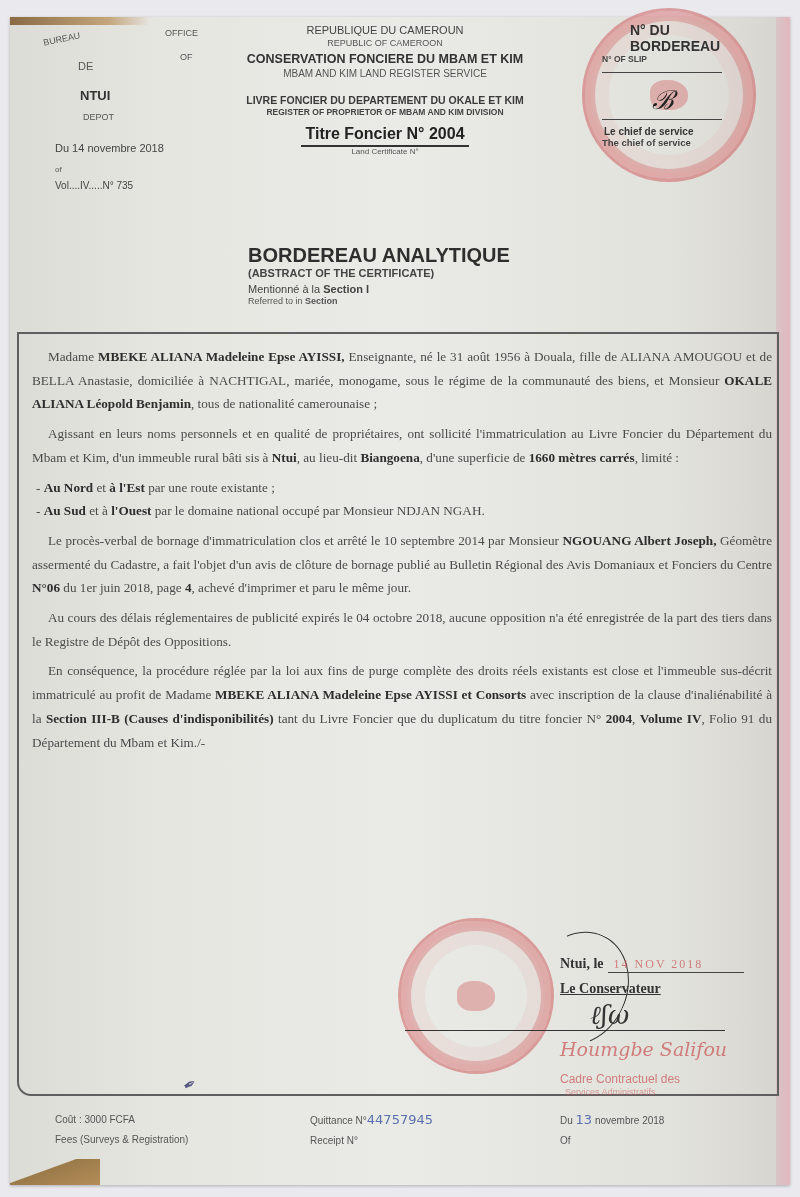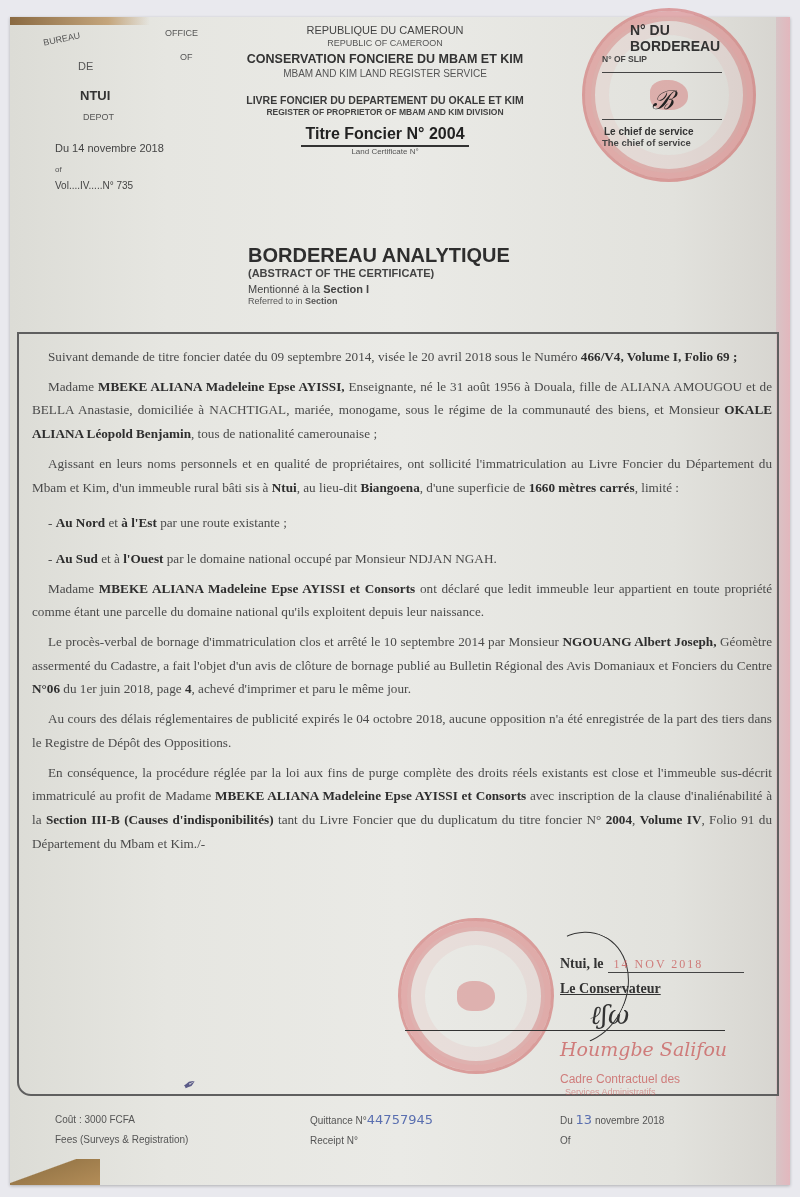--- a/index.html
+++ b/index.html
@@ -81,21 +81,21 @@
     border:2px solid #5f5f5f;
     border-bottom-left-radius:14px;
   }
   .body-text {
     position:absolute; left:32px; top:345px; width:740px;
     font-family:"Liberation Serif", serif; font-size:13.2px; line-height:23.7px; color:#4a4a4a;
     text-align:justify;
   }
   .body-text p { margin:0 0 6px 0; text-indent:16px; }
   .body-text b { color:#2e2e2e; }
-  .body-text .li { text-indent:0; margin:12px; padding-left:4px; }
+  .body-text .li { text-indent:0; margin:0; padding-left:4px; }
 
   .sig-block { left:560px; top:954px; width:200px; font-family:"Liberation Serif", serif; }
   .sig-block .place { font-size:14px; font-weight:bold; color:#333; }
   .sig-block .date-line { display:inline-block; width:130px; border-bottom:1px solid #444; color:rgba(200,80,80,.7); font-size:12px; letter-spacing:2px; padding-left:6px; }
   .sig-block .cons { font-size:14px; font-weight:bold; color:#333; text-decoration:underline; margin-top:8px; }
   .sig-line { position:absolute; left:405px; top:1030px; width:320px; border-top:1.5px solid #333; }
   .sig-scribble { position:absolute; left:590px; top:1000px; font-family:"DejaVu Serif", serif; font-style:italic; font-size:26px; color:#333; }
   .sig-circle { position:absolute; left:530px; top:930px; width:95px; height:115px; border:1.5px solid #333; border-radius:50%; transform:rotate(25deg); border-left-color:transparent; border-bottom-color:transparent; }
   .sig-name { position:absolute; left:560px; top:1038px; font-family:"DejaVu Serif", serif; font-style:italic; font-size:19px; color:rgba(200,90,90,.75); }
   .sig-title { position:absolute; left:560px; top:1072px; font-size:12px; color:rgba(200,90,90,.75); }
@@ -156,26 +156,24 @@
 
 <div class="txt title-block">
   <div class="t1">BORDEREAU ANALYTIQUE</div>
   <div class="t2">(ABSTRACT OF THE CERTIFICATE)</div>
   <div class="t3"><span>Mentionné à la </span><b>Section I</b></div>
   <div class="t4"><span>Referred to in </span><b>Section</b></div>
 </div>
 
 <div class="body-box"></div>
 <div class="body-text">
-  <p><span>Suivant demande de titre foncier datée du 09 septembre 2014, visée le 20 avril 2018 sous le Numéro </span><b>466/V4, Volume I, Folio 69 ;</b></p>
   <p><span>Madame </span><b>MBEKE ALIANA Madeleine Epse AYISSI,</b><span> Enseignante, né le 31 août 1956 à Douala, fille de ALIANA AMOUGOU et de BELLA Anastasie, domiciliée à NACHTIGAL, mariée, monogame, sous le régime de la communauté des biens, et Monsieur </span><b>OKALE ALIANA Léopold Benjamin</b><span>, tous de nationalité camerounaise ;</span></p>
   <p><span>Agissant en leurs noms personnels et en qualité de propriétaires, ont sollicité l'immatriculation au Livre Foncier du Département du Mbam et Kim, d'un immeuble rural bâti sis à </span><b>Ntui</b><span>, au lieu-dit </span><b>Biangoena</b><span>, d'une superficie de </span><b>1660 mètres carrés</b><span>, limité :</span></p>
   <p class="li"><span>- </span><b>Au Nord</b><span> et </span><b>à l'Est</b><span> par une route existante ;</span></p>
   <p class="li" style="margin-bottom:6px"><span>- </span><b>Au Sud</b><span> et à </span><b>l'Ouest</b><span> par le domaine national occupé par Monsieur NDJAN NGAH.</span></p>
-  <p><span>Madame </span><b>MBEKE ALIANA Madeleine Epse AYISSI et Consorts</b><span> ont déclaré que ledit immeuble leur appartient en toute propriété comme étant une parcelle du domaine national qu'ils exploitent depuis leur naissance.</span></p>
   <p><span>Le procès-verbal de bornage d'immatriculation clos et arrêté le 10 septembre 2014 par Monsieur </span><b>NGOUANG Albert Joseph,</b><span> Géomètre assermenté du Cadastre, a fait l'objet d'un avis de clôture de bornage publié au Bulletin Régional des Avis Domaniaux et Fonciers du Centre </span><b>N°06</b><span> du 1er juin 2018, page </span><b>4</b><span>, achevé d'imprimer et paru le même jour.</span></p>
   <p>Au cours des délais réglementaires de publicité expirés le 04 octobre 2018, aucune opposition n'a été enregistrée de la part des tiers dans le Registre de Dépôt des Oppositions.</p>
   <p><span>En conséquence, la procédure réglée par la loi aux fins de purge complète des droits réels existants est close et l'immeuble sus-décrit immatriculé au profit de Madame </span><b>MBEKE ALIANA Madeleine Epse AYISSI et Consorts</b><span> avec inscription de la clause d'inaliénabilité à la </span><b>Section III-B (Causes d'indisponibilités)</b><span> tant du Livre Foncier que du duplicatum du titre foncier N° </span><b>2004</b><span>, </span><b>Volume IV</b><span>, Folio 91 du Département du Mbam et Kim./-</span></p>
 </div>
 
 <div class="stamp stamp-bottom">
     <div class="emblem"></div>
   </div>
 <div class="sig-circle"></div>
 <div class="txt sig-block">

